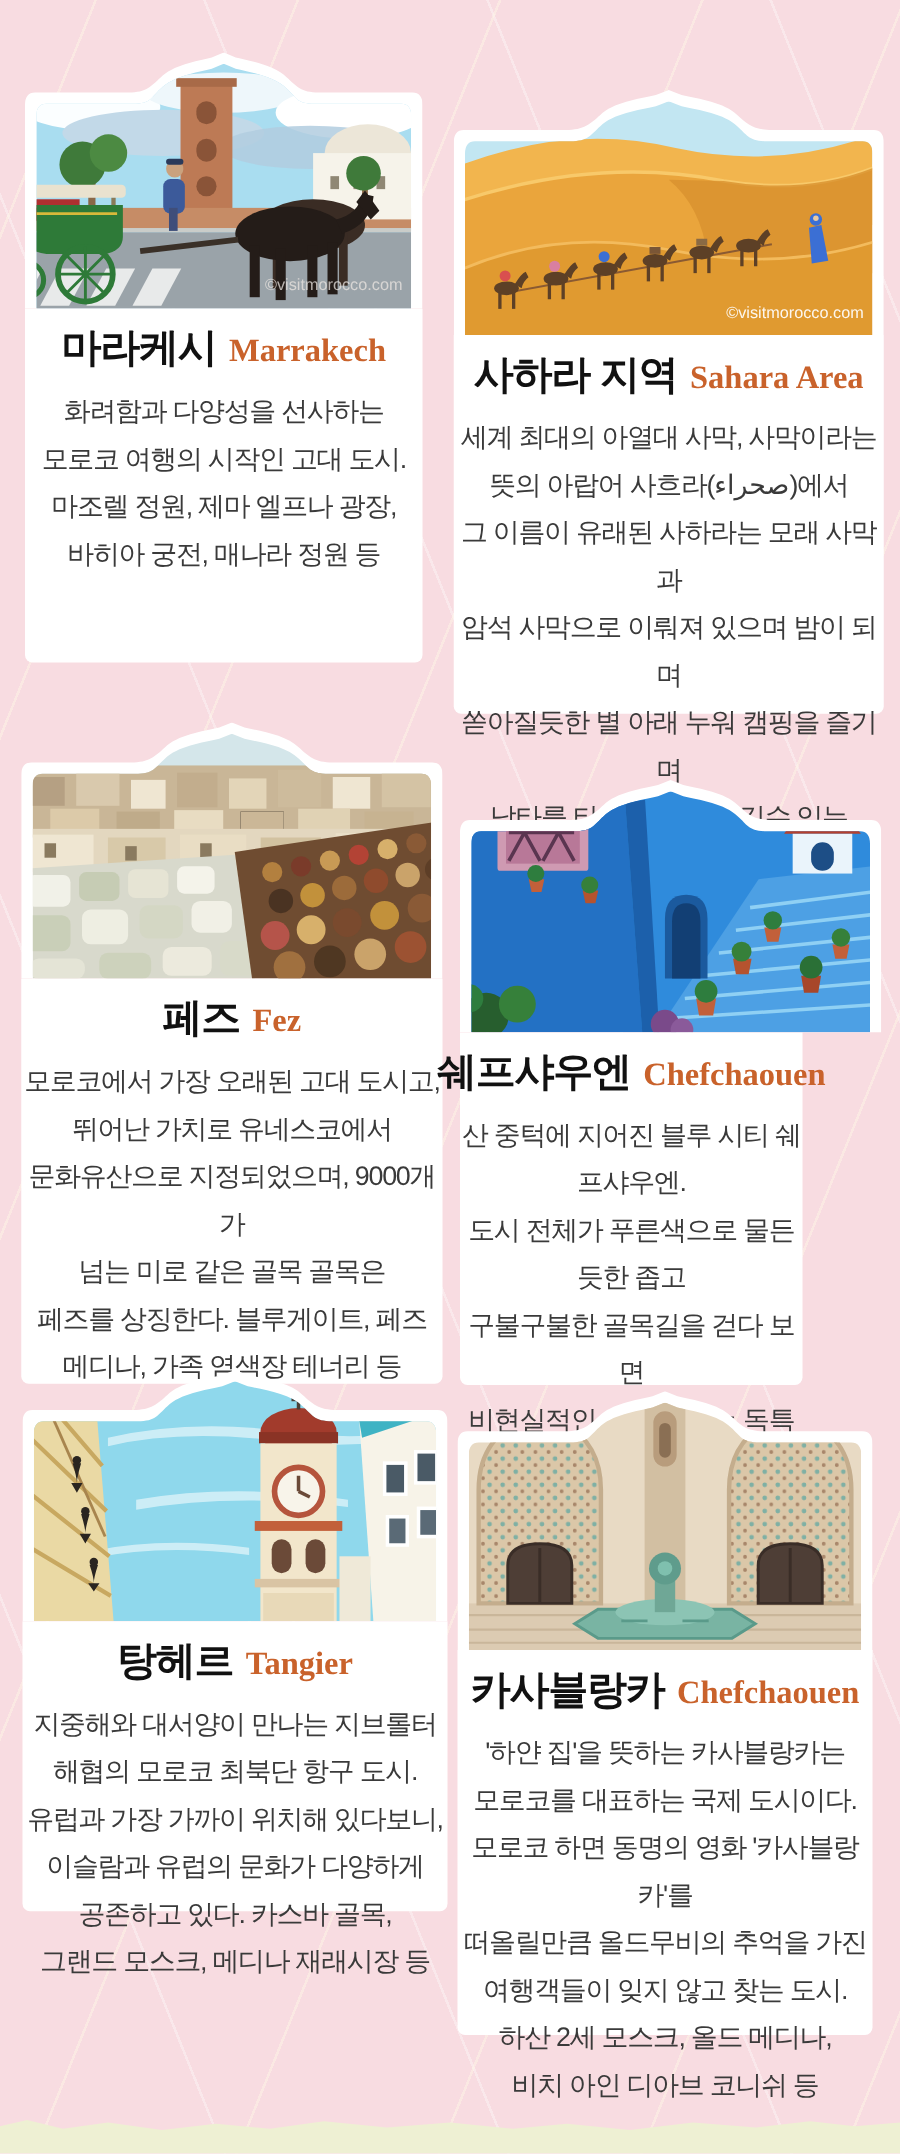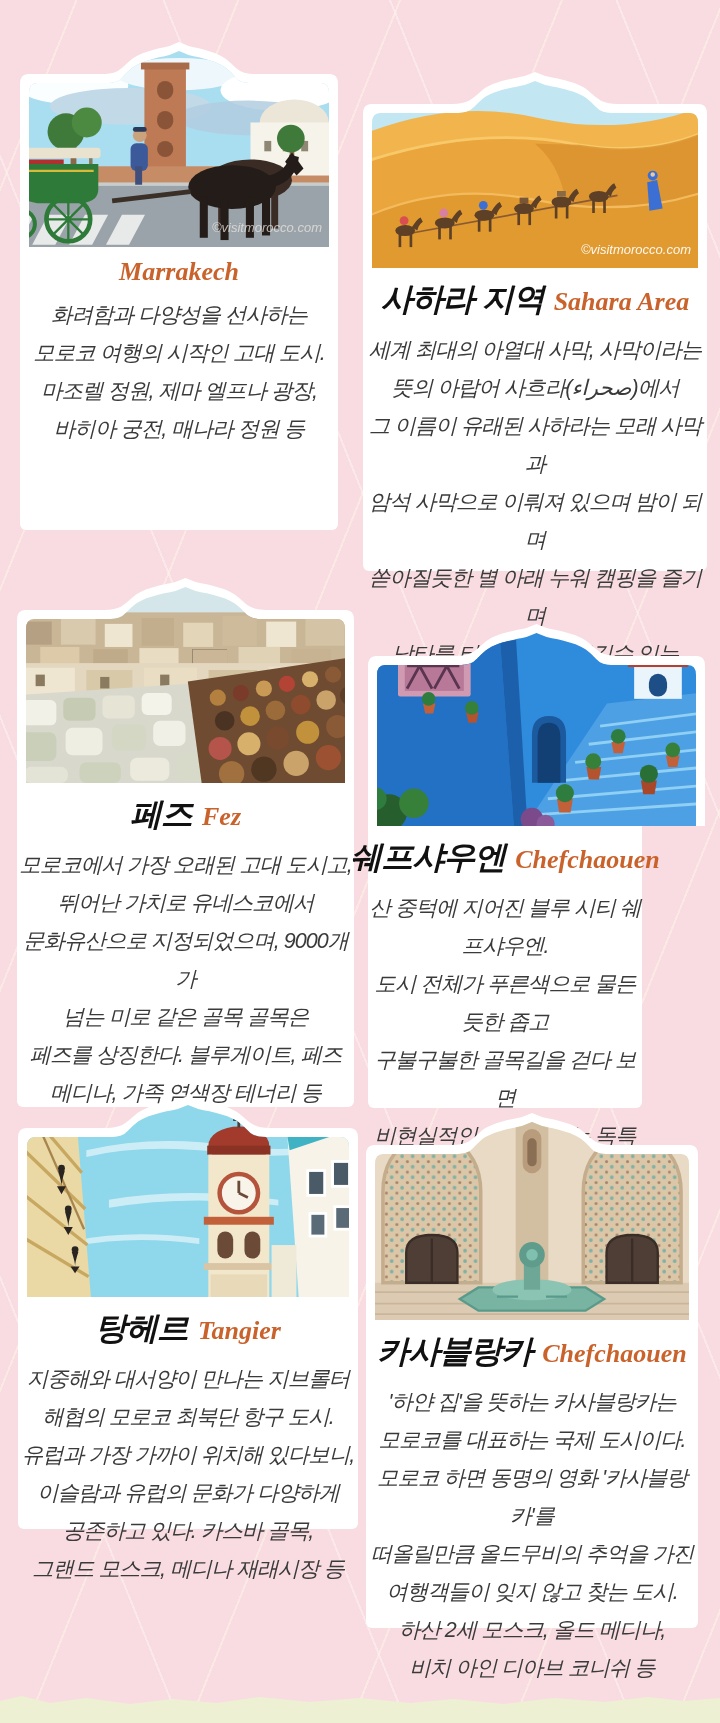--- a/index.html
+++ b/index.html
@@ -2,21 +2,21 @@
 <html><head>
 <meta charset="utf-8">
 <style>
   html,body{margin:0;padding:0;}
   body{font-family:"Liberation Sans","DejaVu Sans",sans-serif;}
   .canvas{position:relative;width:720px;height:1723px;overflow:hidden;
     background:#f8dce1;
     background-image:
       repeating-linear-gradient(112deg, rgba(255,248,230,0) 0 70px, rgba(255,248,230,.45) 70px 72px, rgba(255,248,230,0) 72px 150px),
       repeating-linear-gradient(248deg, rgba(255,255,255,0) 0 95px, rgba(255,255,255,.35) 95px 97px, rgba(255,255,255,0) 97px 210px);}
-  .card{position:absolute;font-style:italic;}
+  .card{position:absolute;}
   .card-top{display:block;}
   .card-body{background:#ffffff;border-radius:0 0 6px 6px;text-align:center;padding-top:10px;box-sizing:border-box;}
   .title-row{display:flex;justify-content:center;align-items:baseline;gap:10px;white-space:nowrap;}
   .title-ko{font-size:32px;font-weight:bold;color:#111111;letter-spacing:-1px;}
   .title-en{font-family:"Liberation Serif","DejaVu Serif",serif;font-size:26px;font-weight:bold;color:#c9622b;letter-spacing:0;}
   .desc{margin-top:9px;font-size:21.5px;line-height:38px;color:#3a3a3a;letter-spacing:-1px;white-space:pre-line;text-align:center;}
   .wm{font-size:13px;fill:rgba(255,255,255,.92);}
   .wm-dim{font-size:13px;fill:rgba(235,230,225,.75);}
   .torn{position:absolute;left:0;top:1692px;width:720px;height:31px;background:#eef0d3;
     clip-path:polygon(0 9px,3% 4px,7% 11px,12% 6px,18% 12px,24% 7px,30% 11px,36% 5px,43% 10px,50% 6px,57% 11px,63% 7px,70% 12px,77% 6px,84% 10px,90% 5px,95% 9px,100% 6px,100% 100%,0 100%);}
@@ -103,20 +103,21 @@
             <rect x="112" y="100" width="6" height="16" fill="#3f4e7a"></rect>
             <circle cx="116" cy="73" r="6" fill="#caa27e"></circle>
             <rect x="110" y="66" width="12" height="4" rx="2" fill="#2a3a5a"></rect>
           </g>
         </svg>
       </g>
       <text class="wm-dim" x="302" y="190" text-anchor="end">©visitmorocco.com</text>
     </svg>
     <div class="card-body" style="height:283px;">
       <div class="title-row">
+        <span class="title-ko">마라케시</span>
         <span class="title-en">Marrakech</span>
       </div>
       <div class="desc">화려함과 다양성을 선사하는
 모로코 여행의 시작인 고대 도시.
 마조렐 정원, 제마 엘프나 광장,
 바히아 궁전, 매나라 정원 등</div>
     </div>
   </div>
 
   <div class="card" style="left:363px;top:72px;width:344px;height:503px;">

